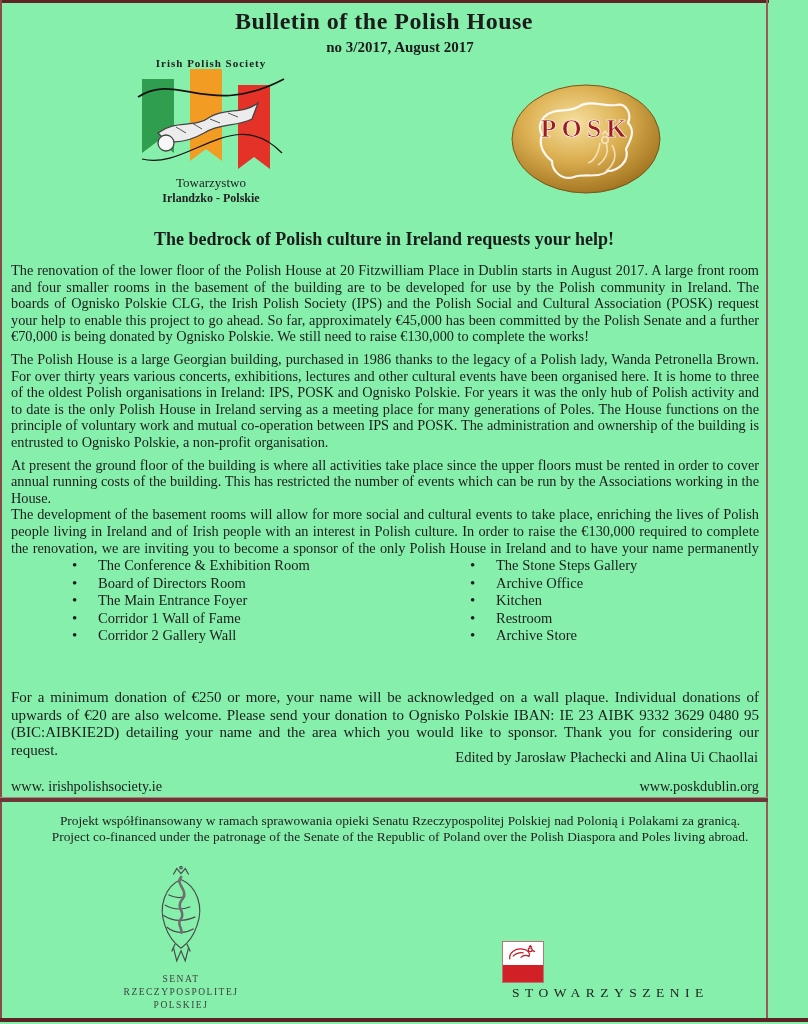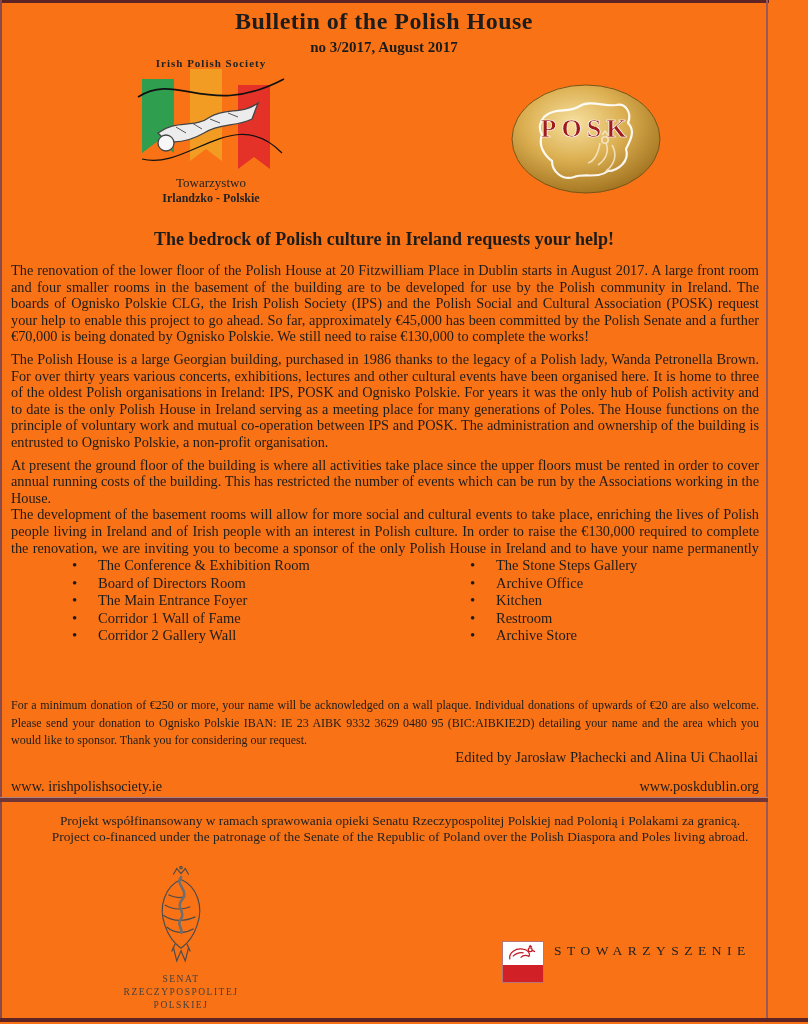--- a/index.html
+++ b/index.html
@@ -1,27 +1,27 @@
 <!DOCTYPE html>
 <html><head>
 <meta charset="utf-8">
 <style>
   html,body{margin:0;padding:0;background:#ffffff;}
-  #page{position:relative;width:808px;height:1024px;background:#f97316;
+  #page{position:relative;width:808px;height:1024px;background:#86efac;
         font-family:"Liberation Serif",serif;color:#1c1c1c;overflow:hidden;}
   
   .frame-top{position:absolute;left:0;top:0;width:769px;height:3px;background:#5e2424;}
   .frame-left{position:absolute;left:0;top:0;width:2px;height:1021px;background:#8a4a4a;}
   .frame-right{position:absolute;left:766px;top:0;width:2px;height:1021px;background:#9a5858;}
   .frame-bottom{position:absolute;left:0;top:1018px;width:808px;height:4px;background:#5e2424;}
 
   .doc-title{position:absolute;top:8px;left:0;width:768px;text-align:center;
              font-size:24px;font-weight:bold;letter-spacing:.5px;}
   .doc-issue{position:absolute;top:39px;left:0;width:768px;text-align:center;
-             font-size:15px;font-weight:bold;}
+             font-size:15px;font-weight:bold;padding-left:16px;}
 
   
   .ips{position:absolute;left:126px;top:57px;width:170px;text-align:center;}
   .ips-top{font-size:11px;font-weight:bold;letter-spacing:1px;color:#222;}
   .ips-b1{font-size:13px;color:#222;margin-top:-2px;}
   .ips-b2{font-size:12px;font-weight:bold;color:#222;}
 
   
   .posk{position:absolute;left:510px;top:83px;width:152px;height:112px;}
 
@@ -35,34 +35,34 @@
 
   .bullets{position:absolute;top:557px;left:11px;width:748px;display:flex;
            font-size:14.5px;line-height:17.6px;}
   .bullets ul{list-style:none;margin:0;padding:0;}
   .bullets ul.col-left{margin-left:55px;width:350px;}
   .bullets ul.col-right{margin-left:48px;}
   .bullets li{position:relative;padding-left:32px;}
   .bullets li::before{content:"\2022";position:absolute;left:6px;font-size:15px;}
 
   .donation{position:absolute;top:689px;left:11px;width:748px;
-            font-size:12px;line-height:17.6px;text-align:justify;margin-top:8px;}
+            font-size:15px;line-height:17.6px;text-align:justify;}
   .edited{position:absolute;top:749px;left:11px;width:747px;text-align:right;
           font-size:14.6px;}
   .websites{position:absolute;top:778px;left:11px;width:748px;display:flex;
             justify-content:space-between;font-size:14.3px;}
   .rule{position:absolute;top:797px;left:0;width:768px;height:4px;
         background:#6e3636;border-top:1px solid #b08080;}
   .footer{position:absolute;top:813px;left:30px;width:740px;text-align:center;
           font-size:13.4px;line-height:15.5px;color:#222;}
 
   .senat{position:absolute;left:116px;top:866px;width:130px;text-align:center;color:#3f3f3f;}
   .senat-text{font-size:9.5px;letter-spacing:1.5px;line-height:13px;margin-top:3px;}
 
-  .wspolnota{position:absolute;left:502px;top:941px;display:flex;align-items:flex-start;}
+  .wspolnota{position:absolute;left:502px;top:941px;display:flex;align-items:flex-start;flex-direction:column;}
   .flag{width:42px;height:42px;border:1px solid #b87578;background:#fff;box-sizing:border-box;}
   .flag .flag-top{height:23px;display:flex;align-items:center;justify-content:center;}
   .flag .flag-bottom{height:17px;background:#d12127;}
   .wsp-text{margin-left:10px;padding-top:2px;}
   .wsp-line1{font-size:13.5px;letter-spacing:5.5px;color:#222;}
   .wsp-line2{font-size:18.5px;font-weight:bold;letter-spacing:.5px;color:#111;margin-top:2px;}
 </style>
 </head>
 <body>
 

